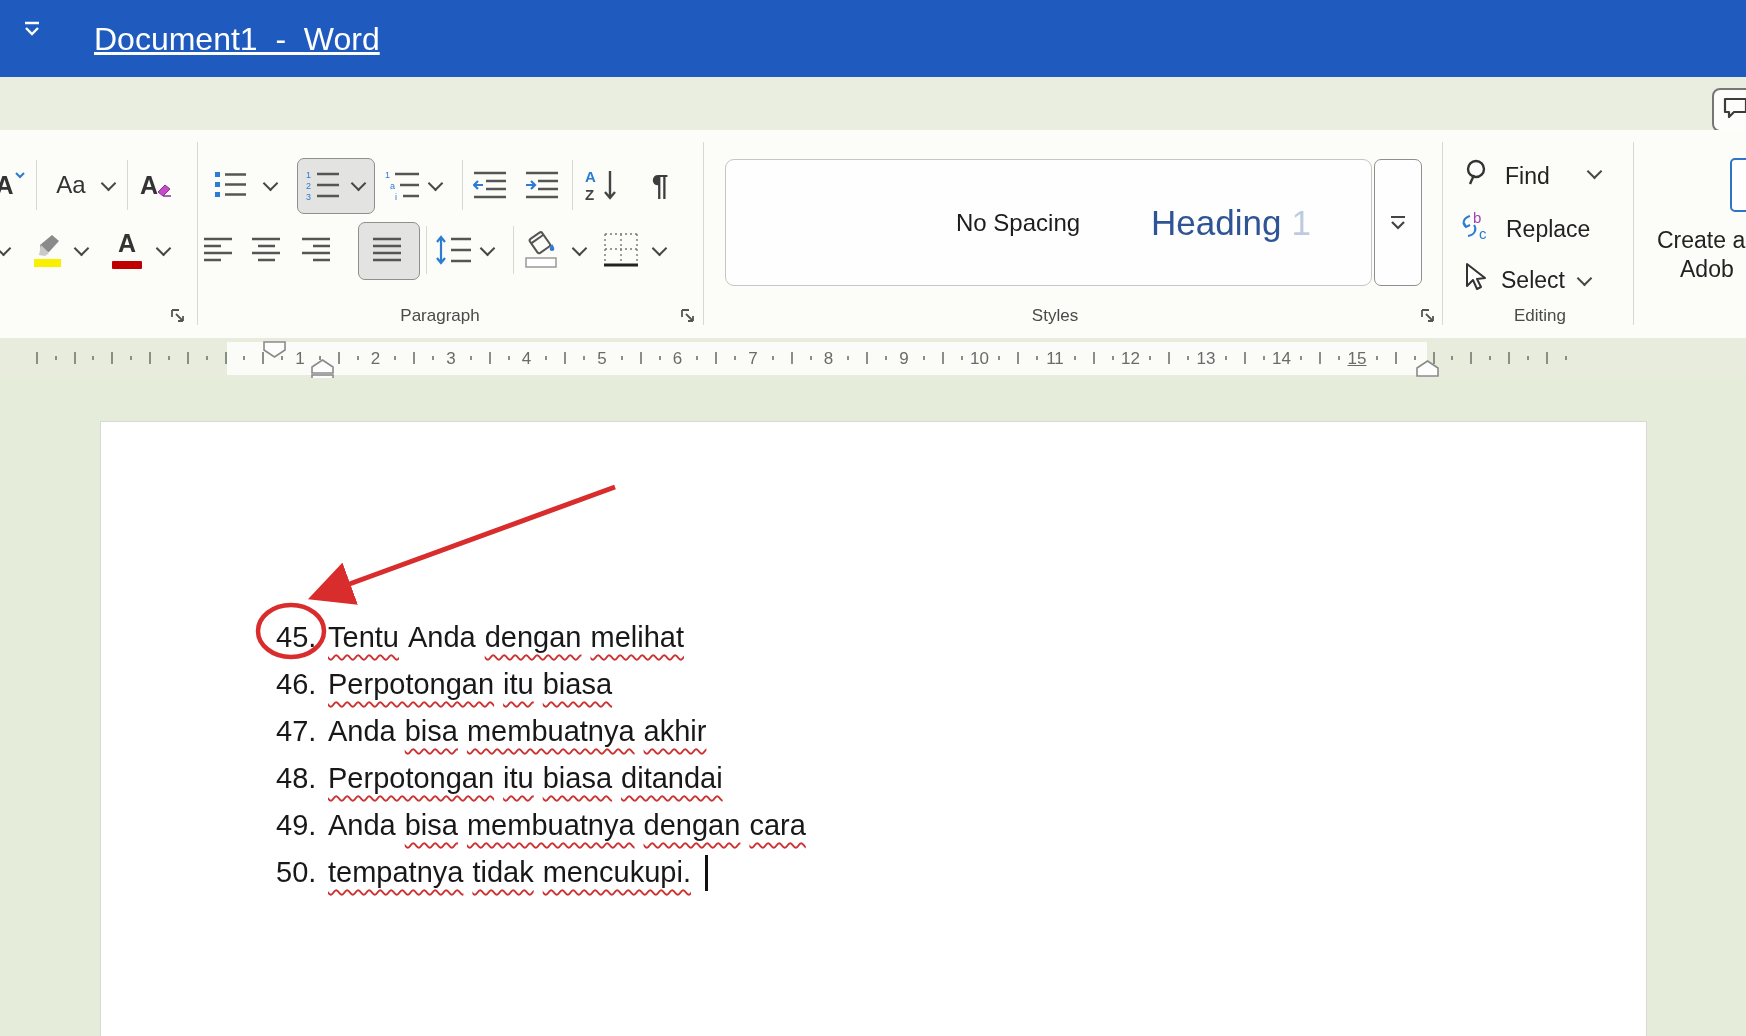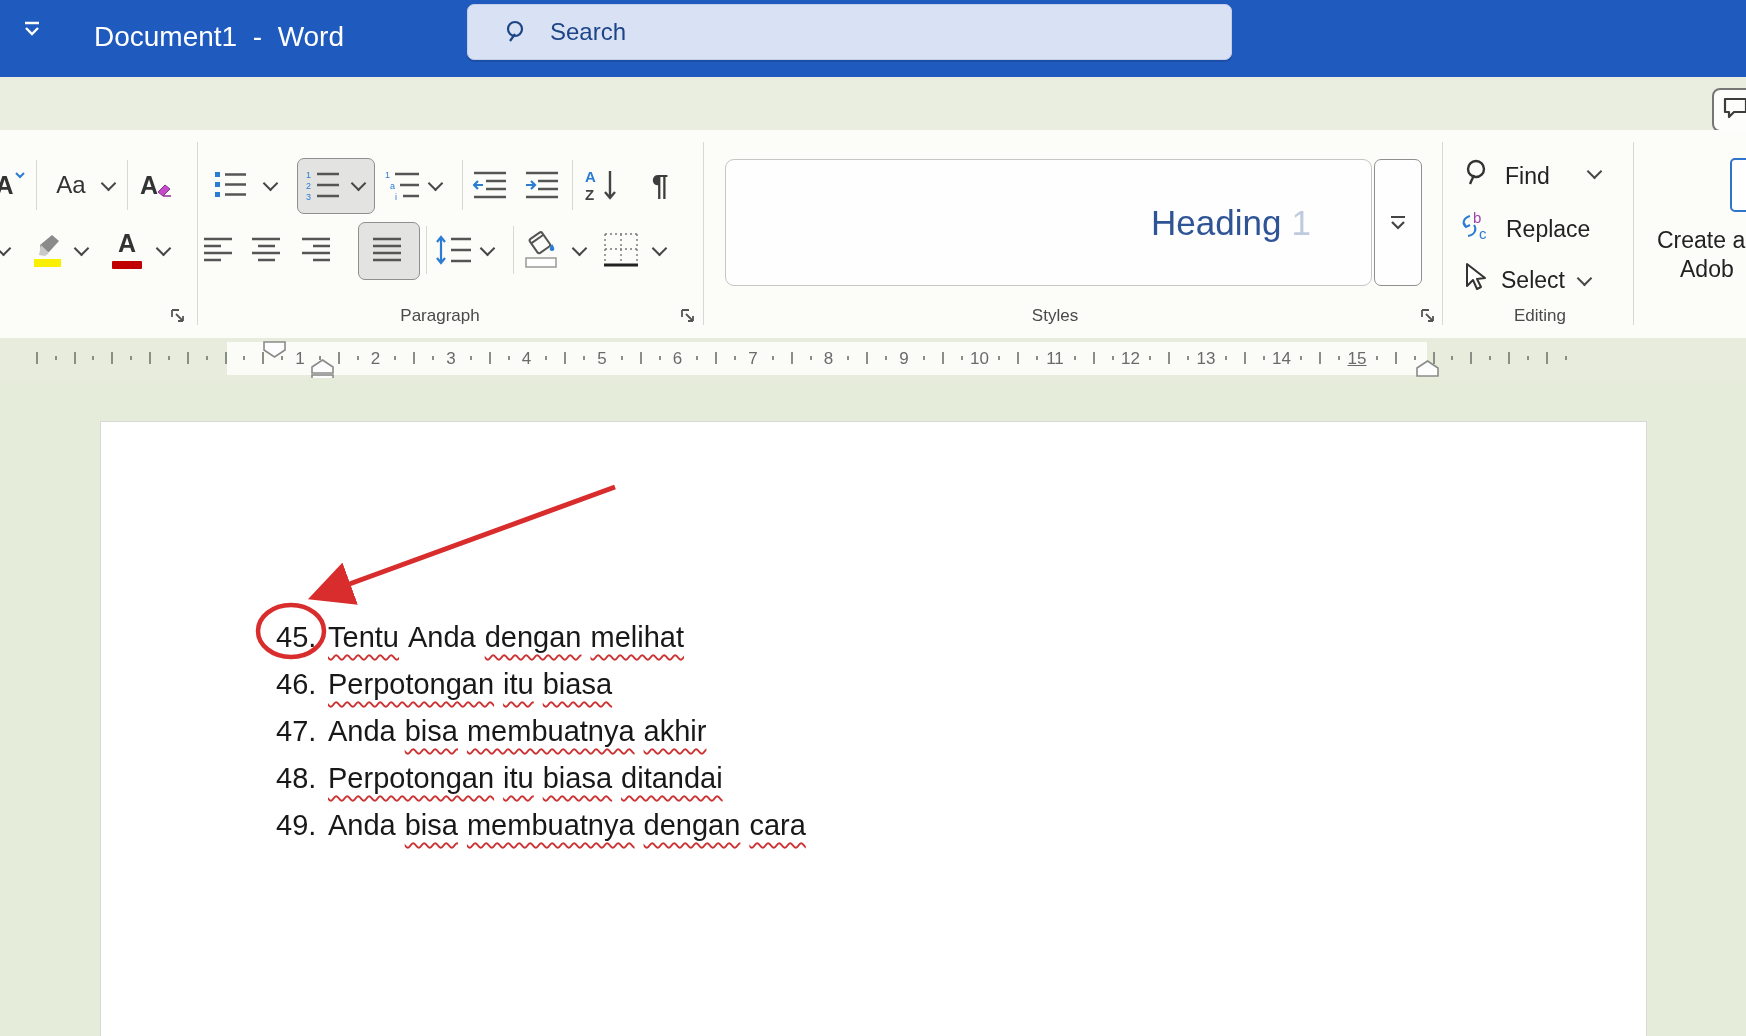--- a/index.html
+++ b/index.html
@@ -2,21 +2,21 @@
 <html><head>
 <meta charset="utf-8">
 <style>
   html,body{margin:0;padding:0;}
   body{width:1746px;height:1036px;overflow:hidden;background:#e6ecda;font-family:"Liberation Sans",sans-serif;position:relative;}
   .abs{position:absolute;}
 
   
   .titlebar{position:absolute;left:0;top:0;width:1746px;height:77px;background:#1f5bbf;}
   .win-chev{position:absolute;left:22px;top:20px;width:20px;height:18px;color:#fff;}
-  .title{position:absolute;left:94px;top:21px;color:#fff;font-size:28px;white-space:pre;}
+  .title{position:absolute;left:94px;top:21px;color:#fff;font-size:32px;white-space:pre;text-decoration:underline;}
   .searchbox{position:absolute;left:467px;top:4px;width:763px;height:54px;background:#d9e1f4;border:1px solid #c3cde8;border-radius:7px;box-shadow:0 2px 0 rgba(20,40,90,.25);display:flex;align-items:center;}
   .searchbox .mag{margin-left:36px;width:26px;height:26px;color:#1c4587;}
   .searchbox .stext{margin-left:20px;color:#1c4587;font-size:24px;}
 
   
   .tabrow{position:absolute;left:0;top:77px;width:1746px;height:53px;background:#e9eee1;}
   .tabs{position:absolute;left:12px;top:0;height:53px;display:flex;gap:42px;align-items:center;}
   .tab{font-size:23px;color:#262626;white-space:nowrap;}
   .comment-btn{position:absolute;left:1712px;top:11px;width:56px;height:44px;background:#fdfdfb;border:2px solid #767676;border-radius:8px;display:flex;align-items:center;justify-content:flex-start;padding-left:8px;box-sizing:border-box;}
 
@@ -71,29 +71,20 @@
 </head>
 <body>
 
 <div class="titlebar">
   <span class="win-chev abs">
     <svg width="20" height="18" viewBox="0 0 20 18">
         <path d="M3 3h14M4 8l6 6 6-6" fill="none" stroke="currentColor" stroke-width="2.4"></path>
       </svg>
   </span>
   <span class="title">Document1  -  Word</span>
-  <div class="searchbox">
-    <span class="mag">
-      <svg width="26" height="26" viewBox="0 0 26 26">
-          <circle cx="11" cy="10" r="7" fill="none" stroke="currentColor" stroke-width="2.2"></circle>
-          <path d="M6 22l5-7" stroke="currentColor" stroke-width="2.2" fill="none"></path>
-        </svg>
-    </span>
-    <span class="stext">Search</span>
-  </div>
 </div>
 
 <div class="tabrow">
   <div class="comment-btn">
     <span>
       <svg width="28" height="24" viewBox="0 0 28 24">
           <path d="M3 3h21v13h-12l-5 5v-5h-4z" fill="none" stroke="#3c3c3c" stroke-width="2.2" stroke-linejoin="round"></path>
         </svg>
     </span>
   </div>
@@ -273,20 +264,23 @@
 
   <div class="grp-label" style="left:440px">Paragraph</div>
   <div class="launcher" style="left:680px">
     <svg width="16" height="16" viewBox="0 0 16 16">
         <path d="M2 2h7M2 2v7" stroke="currentColor" stroke-width="1.8" fill="none"></path>
         <path d="M6 6l7 7M13 13v-5M13 13H8" stroke="currentColor" stroke-width="1.8" fill="none"></path>
       </svg>
   </div>
 
   <div class="gallery" id="gallery">
+      <div class="gal-item" style="left: 230px;">
+        <span>No Spacing</span>
+      </div>
       <div class="gal-item head" style="left: 425px;">
         <span>Heading</span>
         <span class="faded">1</span>
       </div>
     </div>
   <div class="gal-more">
     <svg width="18" height="16" viewBox="0 0 18 16">
         <path d="M2 2h14M3 7l6 6 6-6" fill="none" stroke="#444" stroke-width="2.2"></path>
       </svg>
   </div>
@@ -472,20 +466,27 @@
           <span class="dword sq">ditandai</span>
         </div>
         <div class="dline">
           <span class="dnum">49.</span>
           <span class="dword">Anda</span>
           <span class="dword sq">bisa</span>
           <span class="dword sq">membuatnya</span>
           <span class="dword sq">dengan</span>
           <span class="dword sq">cara</span>
         </div>
+        <div class="dline">
+          <span class="dnum">50.</span>
+          <span class="dword sq">tempatnya</span>
+          <span class="dword sq">tidak</span>
+          <span class="dword sq">mencukupi.</span>
+          <span class="caret"></span>
+        </div>
       </div>
   </div>
   <svg class="annot" width="1746" height="658">
     <defs>
       <marker id="ah" markerWidth="9" markerHeight="9" refX="6" refY="4.5" orient="auto">
         <path d="M0 0L9 4.5L0 9z" fill="#d92c2c"></path>
       </marker>
     </defs>
     <line x1="615" y1="109" x2="322" y2="216" stroke="#d92c2c" stroke-width="5" marker-end="url(#ah)"></line>
     <ellipse cx="291" cy="253" rx="33" ry="26" fill="none" stroke="#d92c2c" stroke-width="4.5"></ellipse>

